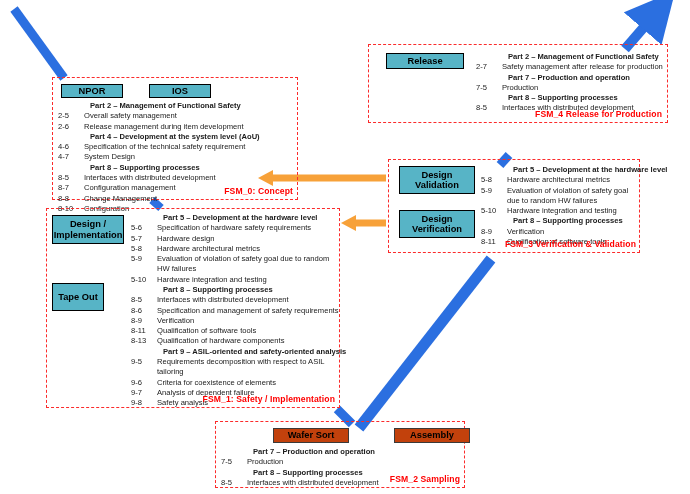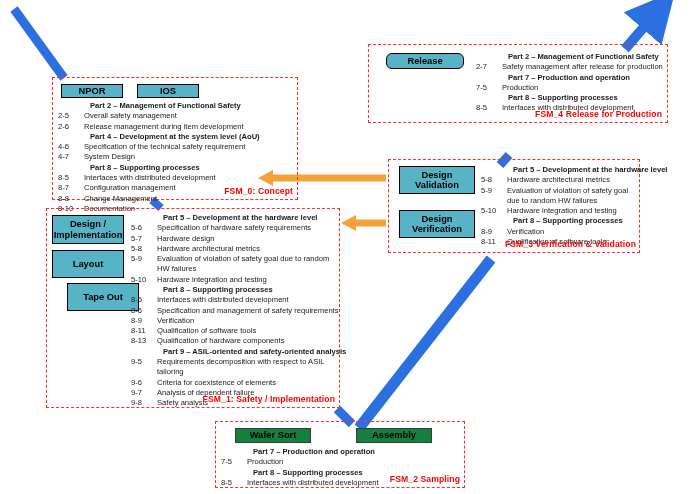--- a/index.html
+++ b/index.html
@@ -38,21 +38,21 @@
     box-sizing:border-box;
     color:#000;
     font-weight:bold;
     font-size:9.3px;
     display:flex;
     align-items:center;
     justify-content:center;
     text-align:center;
     line-height:1.12;
   }
-  .chip.white{background:#15803d;border:1.3px solid #3a3a3a;}
+  .chip.white{background:#c2410c;border:1.3px solid #3a3a3a;margin-left:38px;}
 
   
   .reqs{position:absolute;font-size:7.6px;color:#1a1a1a;line-height:1.355;}
   .reqs .hdr{font-weight:bold;white-space:nowrap;padding-left:32px;}
   .row{display:flex;white-space:nowrap;}
   .row .num{width:26px;flex:0 0 26px;}
   .row .txt{white-space:nowrap;}
   .row.cont .num{width:26px;flex:0 0 26px;}
 </style>
 </head>
@@ -87,21 +87,21 @@
     <g>
       <rect x="351" y="219.5" width="35" height="7" fill="#f7a139"></rect>
       <path d="M341,223 L356,215 L356,231 z" fill="#f7a139"></path>
     </g>
   </svg>
 
   <div class="fsm" style="left:52px;top:77px;width:246px;height:123px;">
     <div class="chip" style="left:8px;top:6px;width:62px;height:14px;">
       <span>NPOR</span>
     </div>
-    <div class="chip" style="left:84px;top:6px;width:62px;height:14px;">
+    <div class="chip" style="left:96px;top:6px;width:62px;height:14px;">
       <span>IOS</span>
     </div>
 
     <div class="reqs" style="left:5px;top:23px;">
       <div class="hdr">Part 2 – Management of Functional Safety</div>
       <div class="row">
         <span class="num">2-5</span>
         <span class="txt">Overall safety management</span>
       </div>
       <div class="row">
@@ -125,36 +125,33 @@
       <div class="row">
         <span class="num">8-7</span>
         <span class="txt">Configuration management</span>
       </div>
       <div class="row">
         <span class="num">8-8</span>
         <span class="txt">Change Management</span>
       </div>
       <div class="row">
         <span class="num">8-10</span>
-        <span class="txt">Documentation</span>
+        <span class="txt">Configuration</span>
       </div>
     </div>
 
     <div class="fsm-label" style="right:4px;bottom:3px;">FSM_0: Concept</div>
   </div>
 
   <div class="fsm" style="left:46px;top:208px;width:294px;height:200px;">
     <div class="chip" style="left:5px;top:6px;width:72px;height:29px;white-space:pre-line;">
       <span>Design /
 Implementation</span>
     </div>
-    <div class="chip" style="left:5px;top:41px;width:72px;height:28px;">
-      <span>Layout</span>
-    </div>
-    <div class="chip" style="left:20px;top:74px;width:72px;height:28px;text-align:right;">
+    <div class="chip" style="left:5px;top:74px;width:52px;height:28px;text-align:right;">
       <span>Tape Out</span>
     </div>
 
     <div class="reqs" style="left:84px;top:4px;">
       <div class="hdr">Part 5 – Development at the hardware level</div>
       <div class="row">
         <span class="num">5-6</span>
         <span class="txt">Specification of hardware safety requirements</span>
       </div>
       <div class="row">
@@ -286,21 +283,21 @@
       <div class="row">
         <span class="num">8-11</span>
         <span class="txt">Qualification of software tools</span>
       </div>
     </div>
 
     <div class="fsm-label" style="right:3px;bottom:3px;">FSM_3 Verification &amp; Validation</div>
   </div>
 
   <div class="fsm" style="left:368px;top:44px;width:300px;height:79px;">
-    <div class="chip" style="left:17px;top:8px;width:78px;height:16px;border-radius:6px;">
+    <div class="chip" style="left:17px;top:8px;width:78px;height:16px;">
       <span>Release</span>
     </div>
 
     <div class="reqs" style="left:107px;top:7px;">
       <div class="hdr">Part 2 – Management of Functional Safety</div>
       <div class="row">
         <span class="num">2-7</span>
         <span class="txt">Safety management after release for production</span>
       </div>
       <div class="hdr">Part 7 – Production and operation</div>

